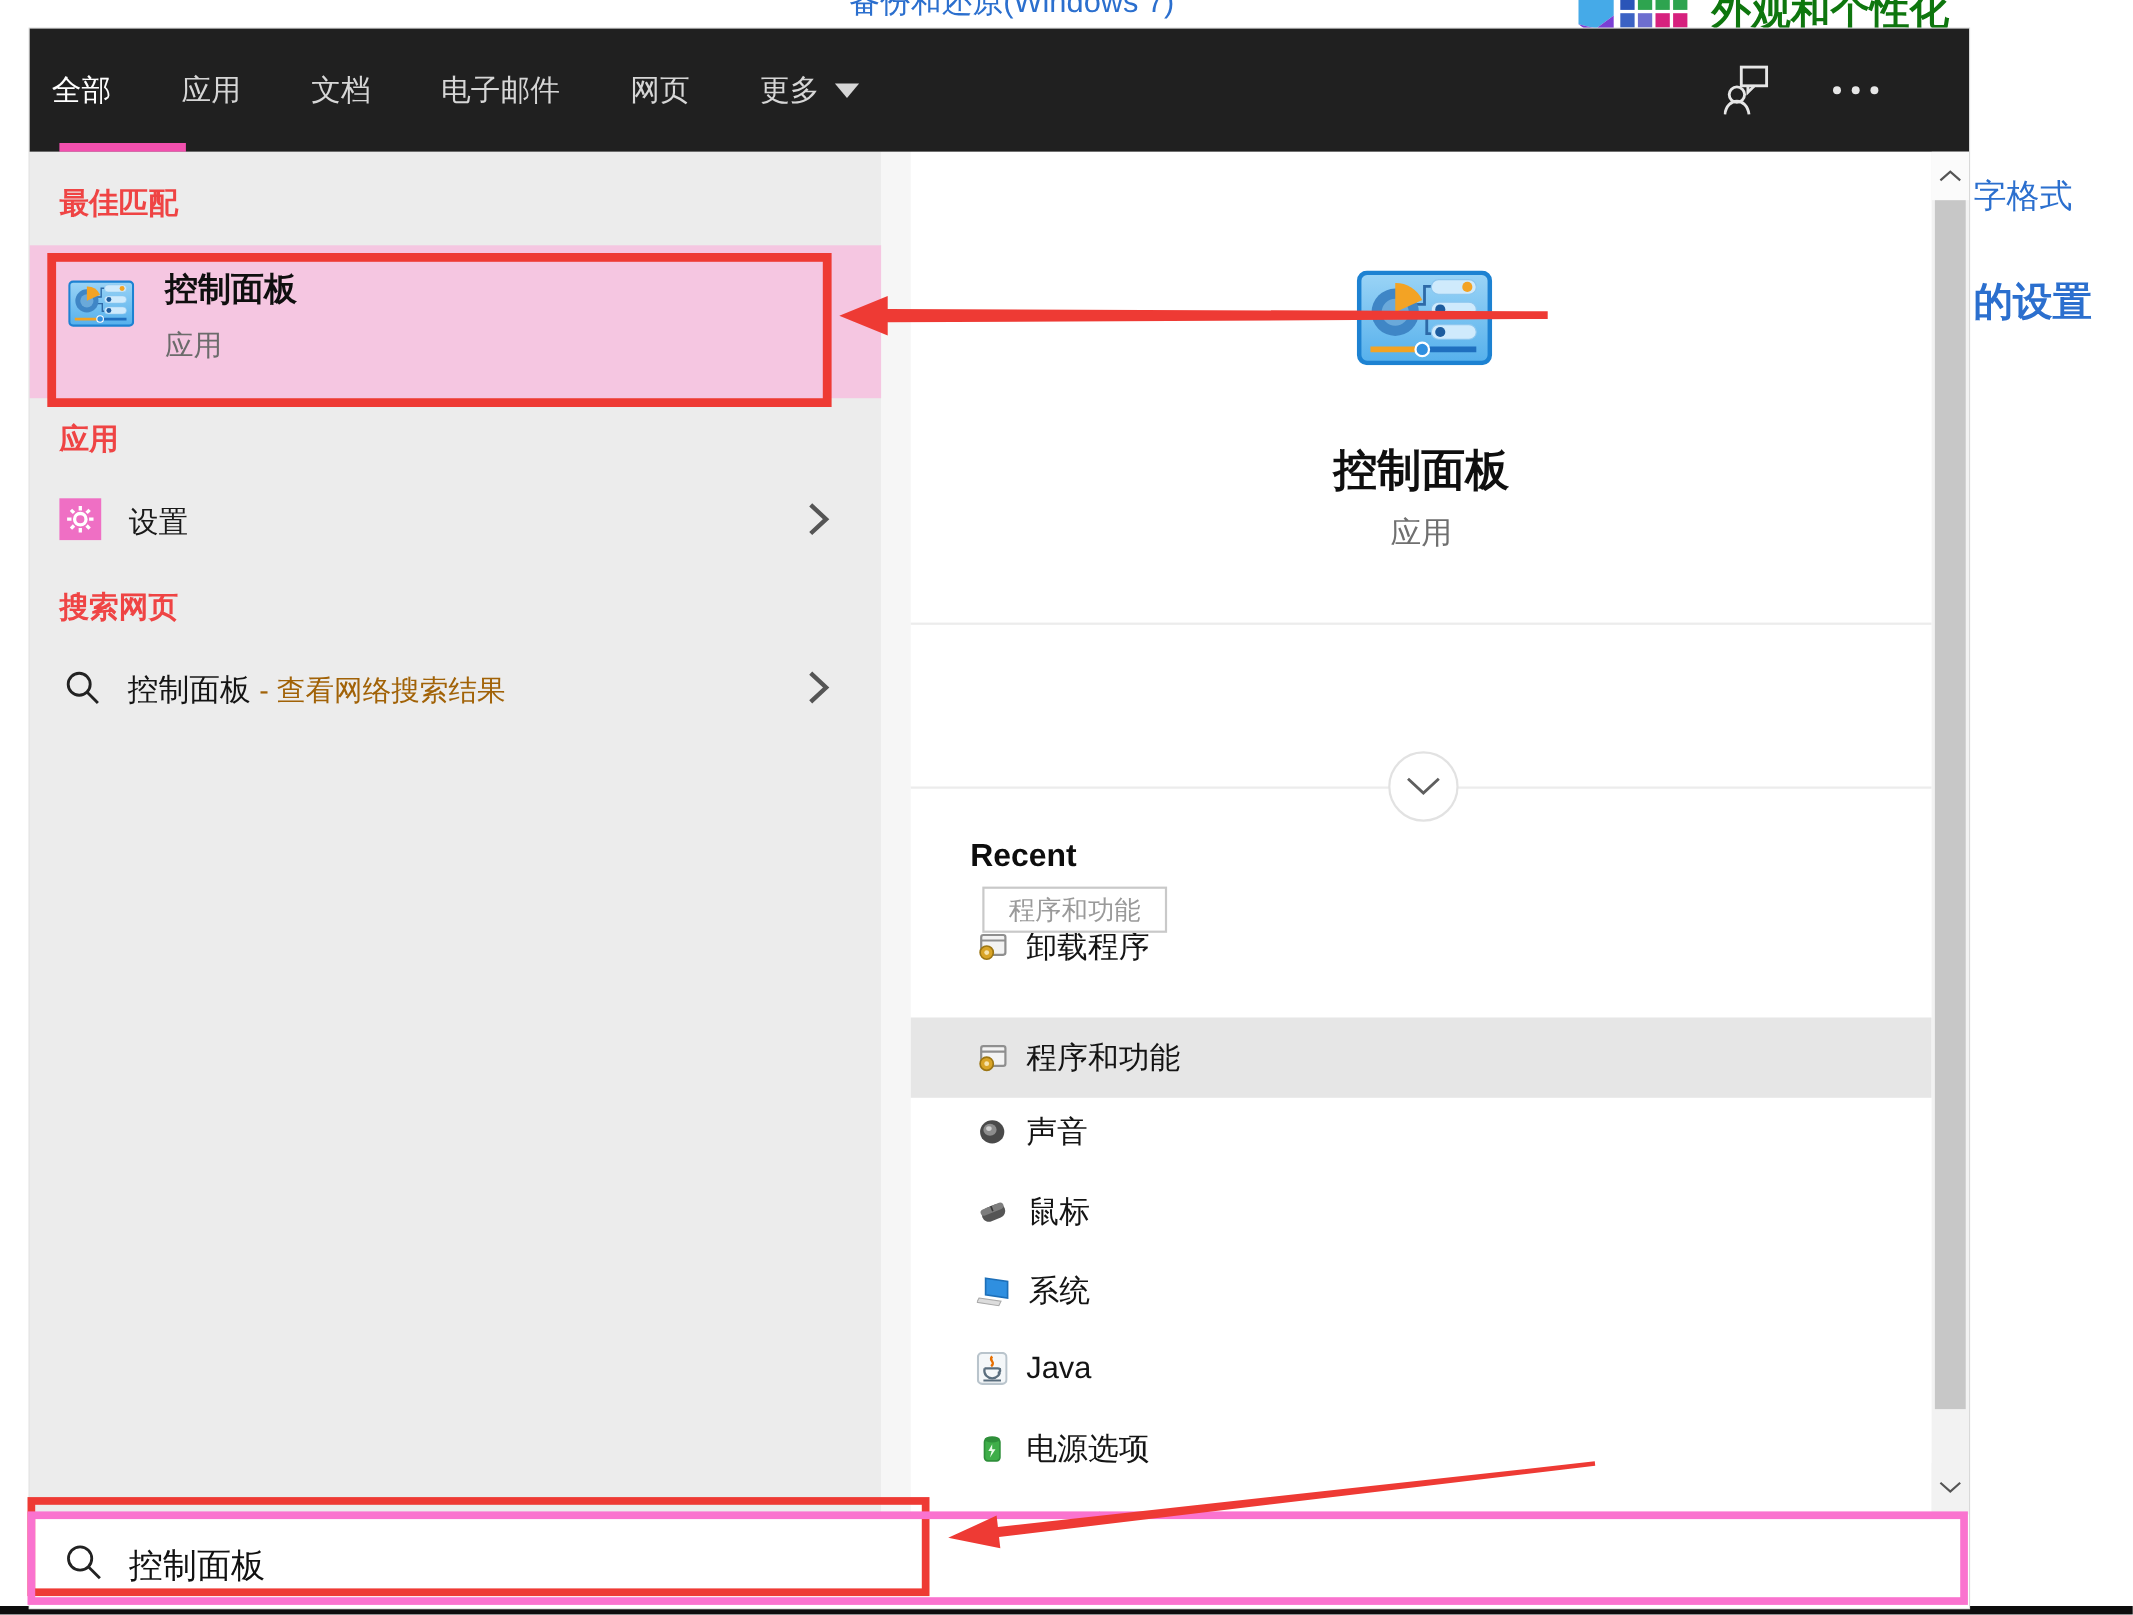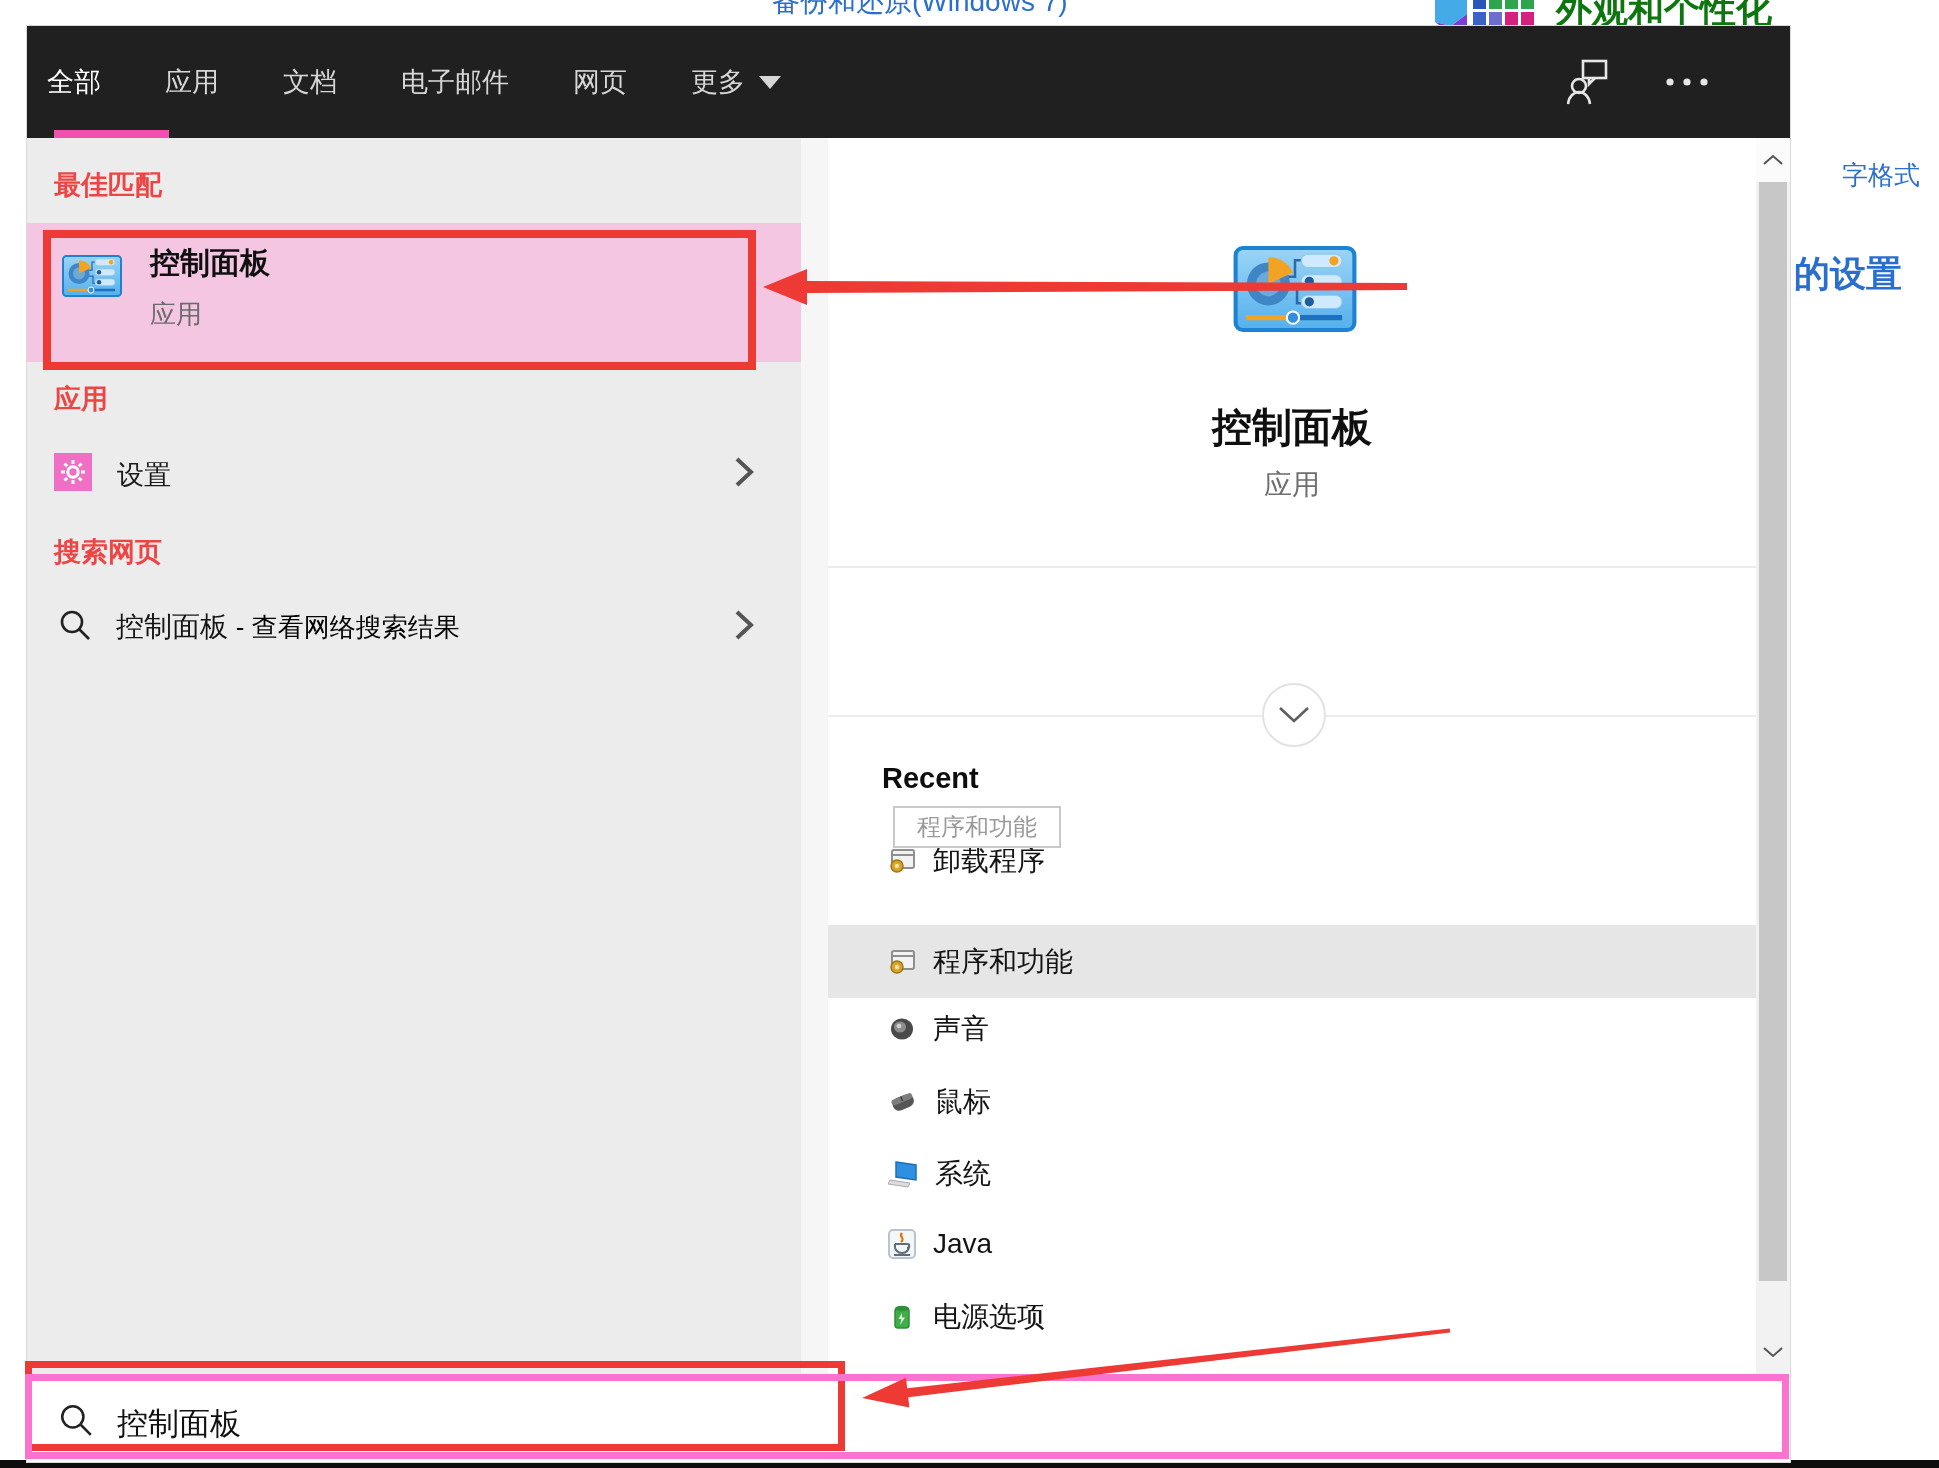--- a/index.html
+++ b/index.html
@@ -4,21 +4,21 @@
 <style>
   * { margin:0; padding:0; box-sizing:border-box; }
   html,body { background:#fff; }
   body { font-family:"Liberation Sans","DejaVu Sans",sans-serif; }
   #screen { position:relative; width:1939px; height:1468px; background:#ffffff; overflow:hidden; }
 
   
   .bg-link { position:absolute; color:#2b6fce; white-space:nowrap; }
   .bg-top-left { left:772px; top:-17px; font-size:28px; }
   .bg-top-right { left:1556px; top:-14px; font-size:36px; font-weight:bold; color:#0e760e; }
-  .bg-frag-top { left:1842px; top:158px; font-size:26px; }
+  .bg-frag-top { left:1794px; top:158px; font-size:30px; }
   .bg-frag-bottom { left:1794px; top:250px; font-size:36px;font-weight:bold; }
   .appearance-icon { position:absolute; left:1433px; top:-8px; }
   .black-strip { position:absolute; left:0; top:1460px; width:1939px; height:8px; background:#0d0d0d; }
 
   
   #win { position:absolute; left:27px; top:26px; width:1763px; height:1436px; background:#fff; box-shadow:0 0 0 1px #d9d9d9; }
 
   
   .topbar { position:absolute; left:0; top:0; width:1763px; height:112px; background:#202020; display:flex; align-items:center; padding-left:20px; gap:64px; }
   .tab { font-size:27px; color:#d6d6d6; cursor:default; white-space:nowrap; }
@@ -40,21 +40,21 @@
   .bm-icon { position:absolute; left:35px; top:30px; }
   .bm-title { position:absolute; left:123px; top:20px; font-size:30px; font-weight:bold; color:#0f0f0f; }
   .bm-sub   { position:absolute; left:123px; top:74px; font-size:26px; color:#6b6b6b; }
   .settings-row { position:absolute; left:0; top:415px; width:774px; height:62px; }
   .settings-icon { position:absolute; left:27px; top:12px; width:38px; height:38px; background:#ef6fc4; display:flex; align-items:center; justify-content:center; }
   .settings-label { position:absolute; left:90px; top:16px; font-size:27px; color:#1a1a1a; }
   .row-chevron { position:absolute; left:706px; top:14px; }
   .web-row { position:absolute; left:0; top:570px; width:774px; height:62px; }
   .web-icon { position:absolute; left:31px; top:12px; }
   .web-text { position:absolute; left:89px; top:12px; font-size:28px; color:#141414; white-space:nowrap; }
-  .web-suffix { font-size:26px; color:#000000; }
+  .web-suffix { font-size:26px; color:#a16207; }
 
   
   .hero-icon { position:absolute; left:1206px; top:220px; }
   .hero-title { position:absolute; left:801px; top:374px; width:928px; text-align:center; font-size:40px; font-weight:600; color:#0f0f0f; }
   .hero-sub { position:absolute; left:801px; top:440px; width:928px; text-align:center; font-size:28px; color:#6f6f6f; }
   .divider { position:absolute; left:801px; width:928px; height:2px; background:#ececec; }
   .open-row { position:absolute; left:801px; top:560px; width:928px; height:128px; }
   .open-icon { position:absolute; left:56px; top:30px; }
   .open-label { position:absolute; left:118px; top:24px; font-size:29px; color:#141414; }
   .expand-circle { position:absolute; left:1235px; top:657px; width:64px; height:64px; border-radius:50%; background:#fff; border:2px solid #e2e2e2; display:flex; align-items:center; justify-content:center; }

